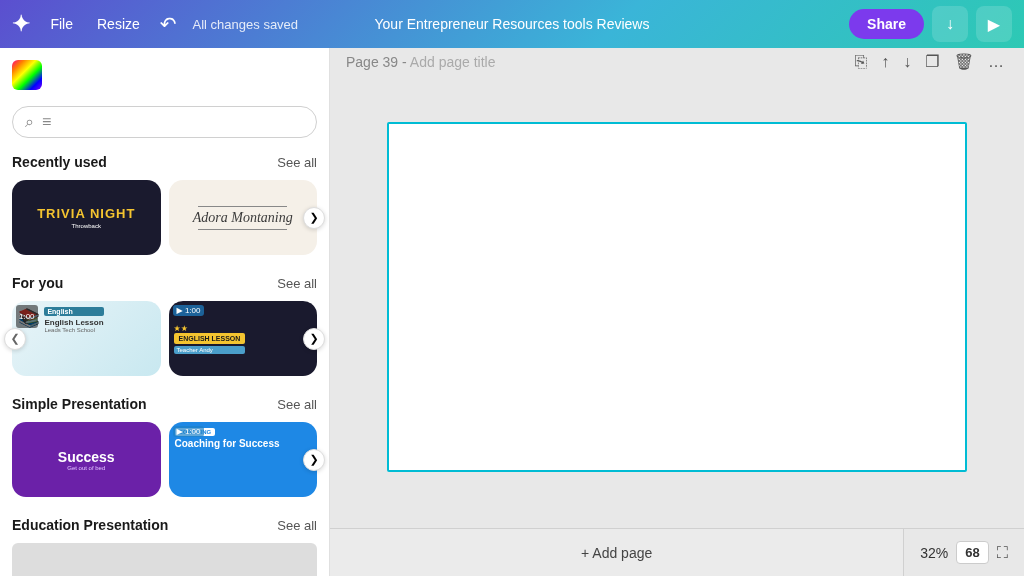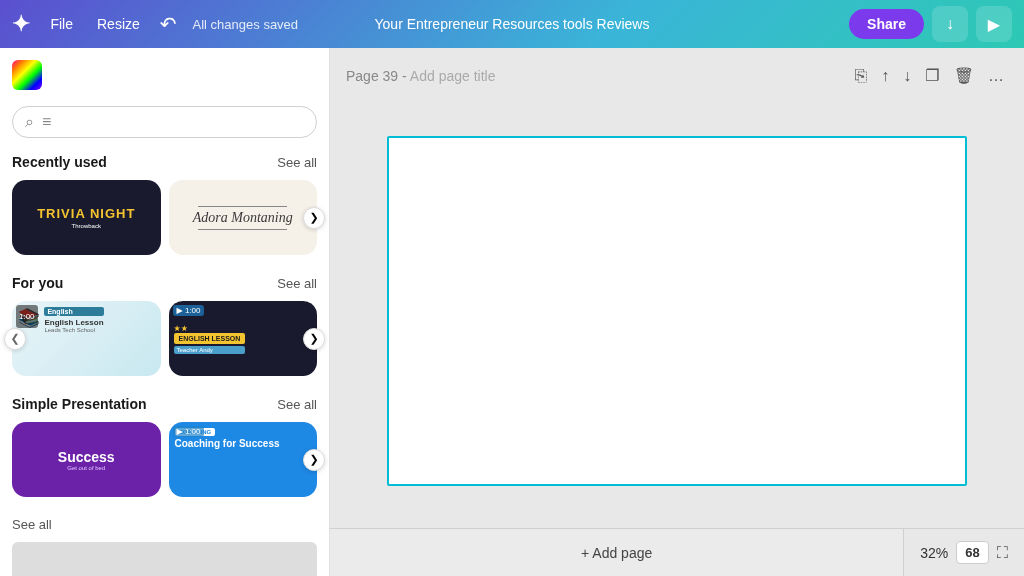--- a/index.html
+++ b/index.html
@@ -68,21 +68,21 @@
     .coaching-text { color: white; font-size: 10px; font-weight: 900; line-height: 1.2; }
 
     .badge-100 { position: absolute; top: 4px; left: 4px; background: rgba(0,0,0,0.5); color: white; font-size: 8px; padding: 7px 3px; border-radius: 3px; }
     .badge-play { position: absolute; top: 4px; left: 4px; background: rgba(30,130,200,0.7); color: white; font-size: 8px; padding: 1px 4px; border-radius: 3px; display: flex; align-items: center; gap: 2px; }
 
     .chevron-right { position: absolute; right: -8px; top: 50%; transform: translateY(-50%); background: white; border: 1px solid #ddd; border-radius: 50%; width: 22px; height: 22px; display: flex; align-items: center; justify-content: center; font-size: 11px; cursor: pointer; z-index: 5; box-shadow: 0 1px 4px rgba(0,0,0,0.15); }
     .collapse-btn { position: absolute; right: -14px; top: 50%; transform: translateY(-50%); background: white; border: 1px solid #ddd; border-radius: 50%; width: 22px; height: 22px; display: flex; align-items: center; justify-content: center; font-size: 11px; cursor: pointer; z-index: 5; box-shadow: 0 1px 4px rgba(0,0,0,0.15); color: #666; }
 
     
     .canvas-area { flex: 1; background: #e8e8e8; display: flex; flex-direction: column; }
-    .canvas-toolbar { display: flex; align-items: center; padding: 14px 16px; gap: 16px; background: #e8e8e8; }
+    .canvas-toolbar { display: flex; align-items: center; padding: 0 16px; gap: 16px; background: #e8e8e8; }
     .page-label { font-size: 14px; color: #333; font-weight: 500; }
     .page-label span { color: #888; }
     .toolbar-icons { margin-left: auto; display: flex; gap: 6px; }
     .toolbar-icon-btn { background: none; border: none; color: #555; font-size: 16px; cursor: pointer; padding: 4px; border-radius: 4px; }
 
     .canvas-wrapper { flex: 1; display: flex; align-items: center; justify-content: center; padding: 0 20px 10px 20px; }
     .canvas-slide { width: 100%; max-width: 580px; height: 350px; background: white; border: 2px solid #00bcd4; border-radius: 2px; }
 
     .canvas-bottom { display: flex; align-items: center; height: 48px; background: #e8e8e8; border-top: 1px solid #d0d0d0; }
     .add-page-btn { flex: 1; display: flex; align-items: center; justify-content: center; font-size: 14px; color: #444; cursor: pointer; height: 100%; border-right: 1px solid #d0d0d0; background: #ebebeb; }
@@ -192,20 +192,21 @@
         <div class="thumb thumb-coaching">
           <div class="coaching-badge">COACHING</div>
           <div class="coaching-text">Coaching for Success</div>
         </div>
         <div class="badge-play">▶ 1:00</div>
       </div>
       <div class="chevron-right">❯</div>
     </div>
 
     <div class="section-header">
+      <span class="section-title">Education Presentation</span>
       <span class="see-all">See all</span>
     </div>
     <div class="templates-row" style="height:60px; background:#ddd; border-radius:6px;">
     </div>
 
   </div>
 
   <div class="canvas-area">
 
     <div class="canvas-toolbar">

